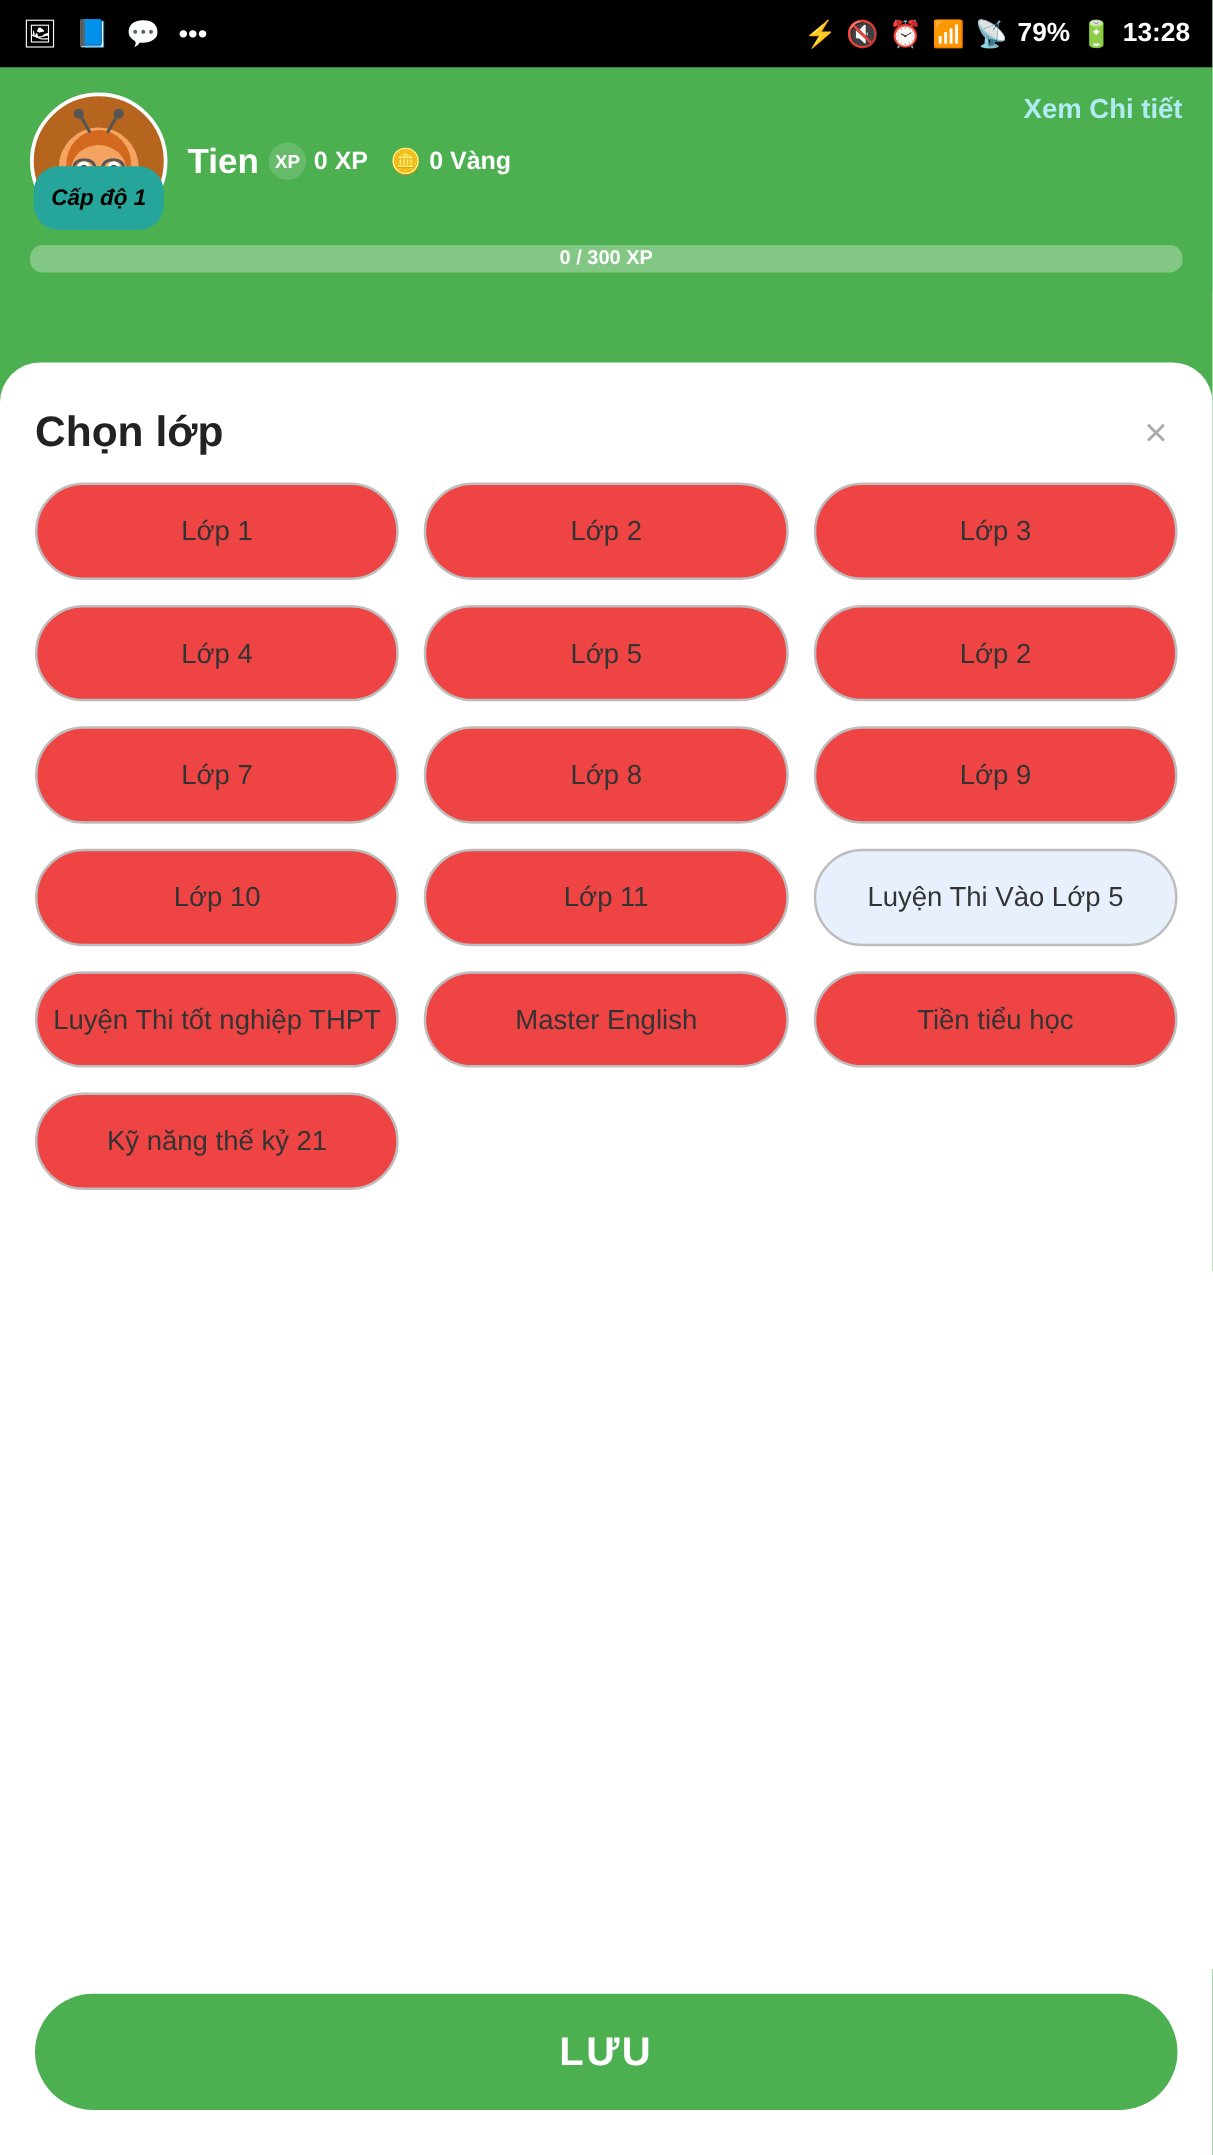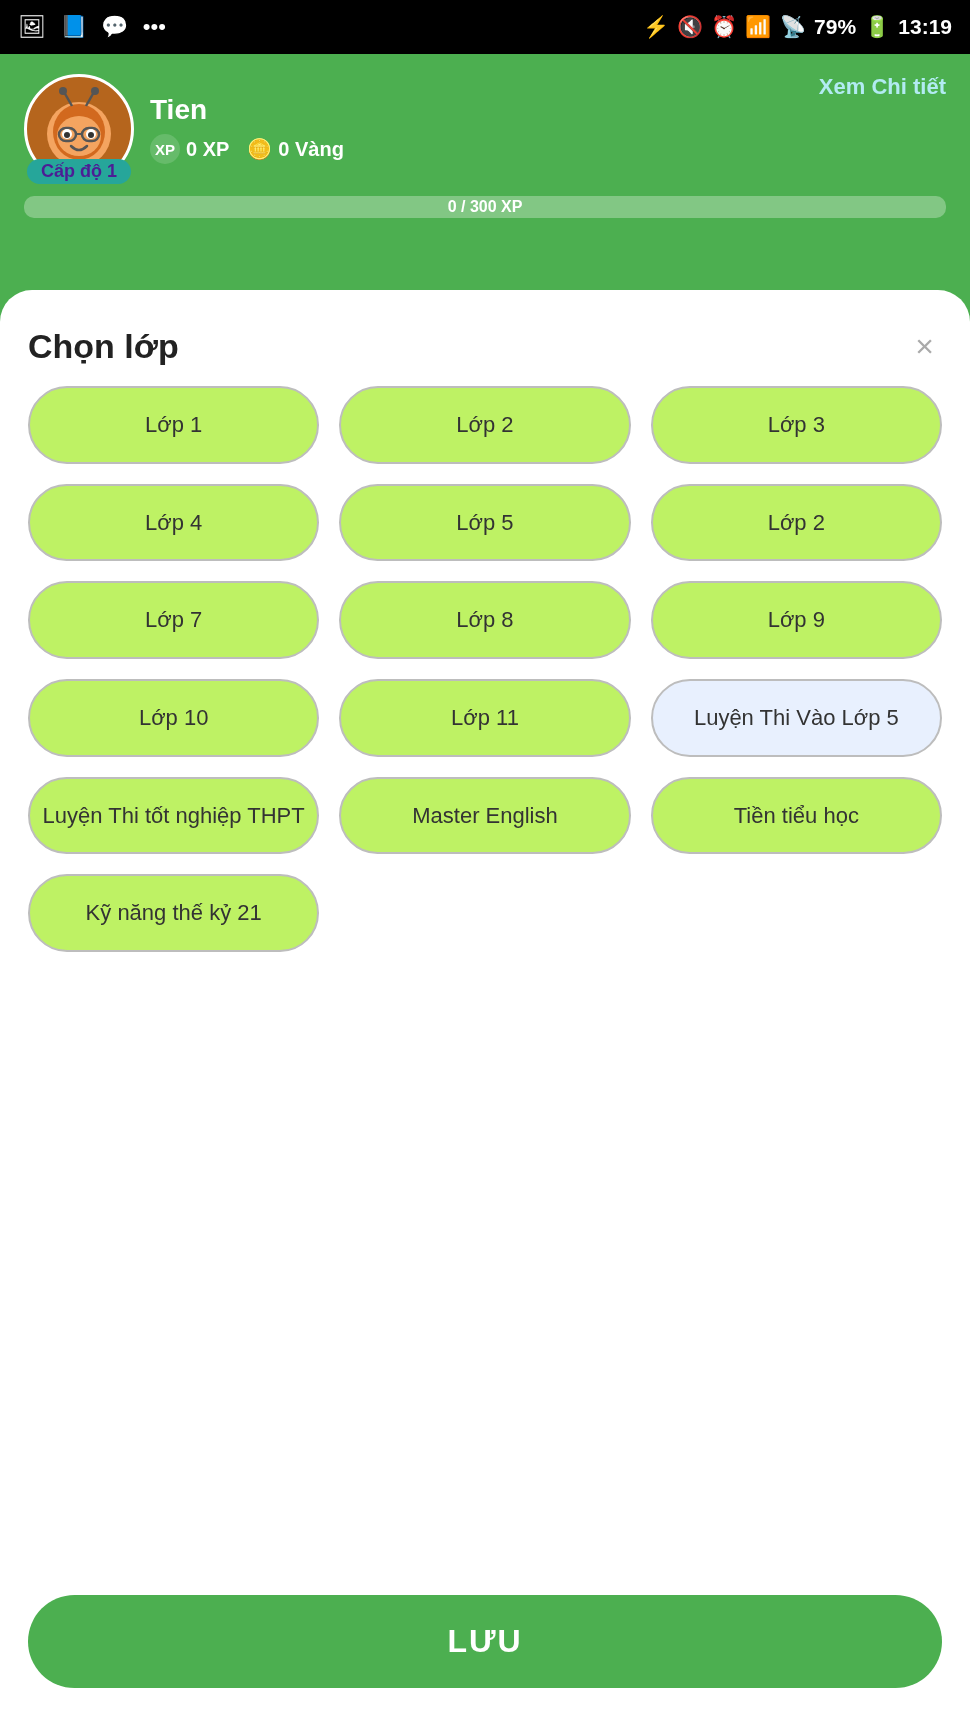--- a/index.html
+++ b/index.html
@@ -76,30 +76,31 @@
     .avatar-circle svg {
       width: 90px;
       height: 90px;
     }
     .level-badge {
       position: absolute;
       bottom: 0;
       left: 50%;
       transform: translateX(-50%);
       background: #26a69a;
-      color: #4c1d95;
+      color: #000000;
       font-size: 18px;
       font-weight: 700;
       border-radius: 20px;
-      padding: 2px 14px;
+      padding: 15px 14px;
       white-space: nowrap;
+      font-style: italic;
     }
     .profile-info {
       display: flex;
-      flex-direction: column;
+      flex-direction: row;
       gap: 8px;
     }
     .profile-name {
       color: #fff;
       font-size: 28px;
       font-weight: 700;
     }
     .profile-stats {
       display: flex;
       align-items: center;
@@ -193,21 +194,21 @@
     .grade-grid {
       display: grid;
       grid-template-columns: repeat(3, 1fr);
       gap: 20px;
       margin-bottom: 10px;
     }
 
     .grade-btn {
       border: 2px solid #bdbdbd;
       border-radius: 50px;
-      background: #bef264;
+      background: #ef4444;
       color: #333;
       font-size: 22px;
       font-weight: 500;
       padding: 22px 10px;
       cursor: pointer;
       text-align: center;
       line-height: 1.35;
       transition: background 0.15s;
     }
     .grade-btn.selected {
@@ -250,21 +251,21 @@
     <span>•••</span>
   </div>
   <div class="status-bar-right">
     <span>⚡</span>
     <span>🔇</span>
     <span>⏰</span>
     <span>📶</span>
     <span>📡</span>
     <span>79%</span>
     <span>🔋</span>
-    <span>13:19</span>
+    <span>13:28</span>
   </div>
 </div>
 
 <div class="profile-header">
   <div class="profile-row">
     <div class="profile-left">
       <div class="avatar-wrap">
         <div class="avatar-circle">
 
           <svg viewBox="0 0 90 90" xmlns="http://www.w3.org/2000/svg">

